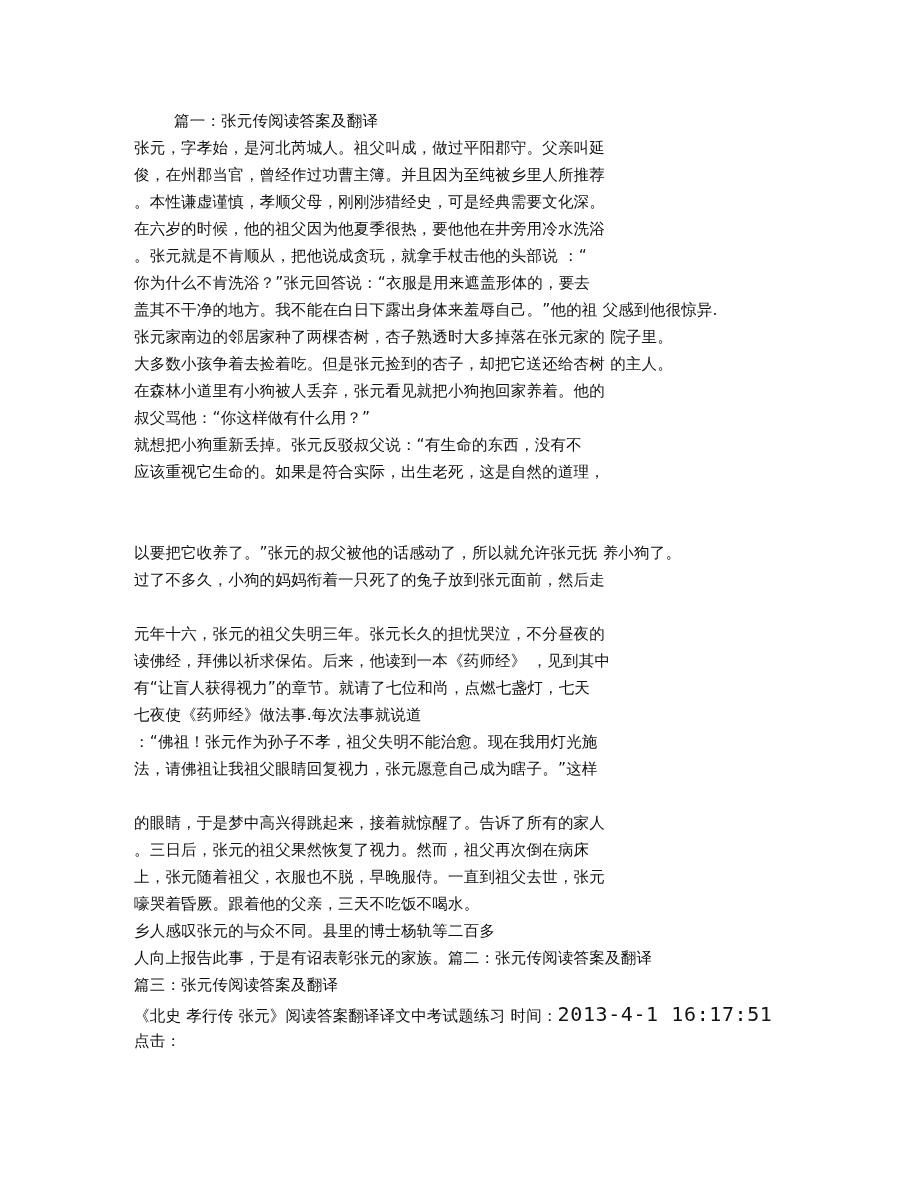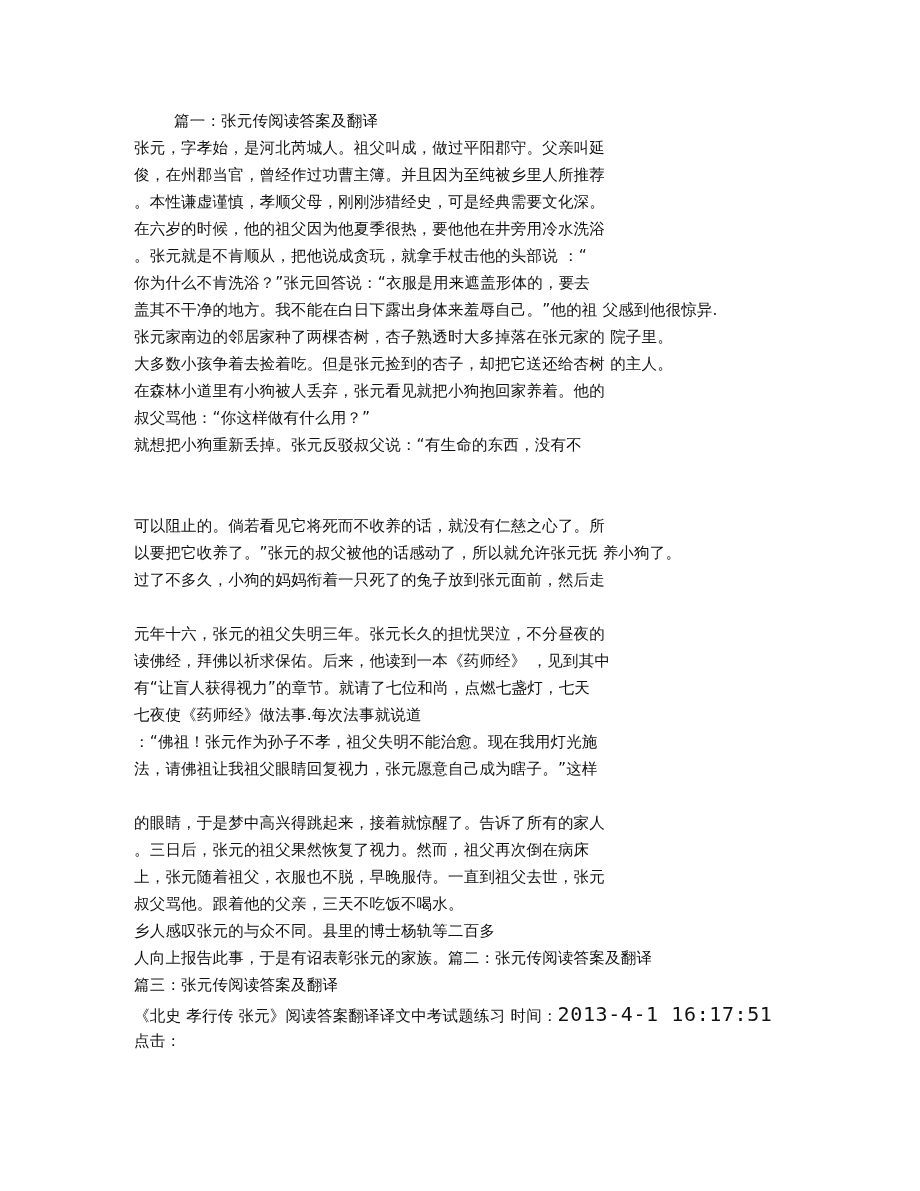--- a/index.html
+++ b/index.html
@@ -47,33 +47,33 @@
   <div class="line" style="top:192px;">。本性谦虚谨慎，孝顺父母，刚刚涉猎经史，可是经典需要文化深。</div>
   <div class="line" style="top:219px;">在六岁的时候，他的祖父因为他夏季很热，要他他在井旁用冷水洗浴</div>
   <div class="line" style="top:246px;">。张元就是不肯顺从，把他说成贪玩，就拿手杖击他的头部说 ：“</div>
   <div class="line" style="top:273px;">你为什么不肯洗浴？”张元回答说：“衣服是用来遮盖形体的，要去</div>
   <div class="line" style="top:300px;">盖其不干净的地方。我不能在白日下露出身体来羞辱自己。”他的祖  父感到他很惊异.</div>
   <div class="line" style="top:327px;">张元家南边的邻居家种了两棵杏树，杏子熟透时大多掉落在张元家的  院子里。</div>
   <div class="line" style="top:354px;">大多数小孩争着去捡着吃。但是张元捡到的杏子，却把它送还给杏树  的主人。</div>
   <div class="line" style="top:381px;">在森林小道里有小狗被人丢弃，张元看见就把小狗抱回家养着。他的</div>
   <div class="line" style="top:408px;">叔父骂他：“你这样做有什么用？”</div>
   <div class="line" style="top:435px;">就想把小狗重新丢掉。张元反驳叔父说：“有生命的东西，没有不</div>
-  <div class="line" style="top:516px;">可以阻止的。倘若看见它将死而不收养的话，就没有仁慈之心了。所</div>
+  <div class="line" style="top:462px;">应该重视它生命的。如果是符合实际，出生老死，这是自然的道理，</div>
   <div class="line" style="top:543px;">以要把它收养了。”张元的叔父被他的话感动了，所以就允许张元抚  养小狗了。</div>
   <div class="line" style="top:570px;">过了不多久，小狗的妈妈衔着一只死了的兔子放到张元面前，然后走</div>
   <div class="line" style="top:624px;">元年十六，张元的祖父失明三年。张元长久的担忧哭泣，不分昼夜的</div>
   <div class="line" style="top:651px;">读佛经，拜佛以祈求保佑。后来，他读到一本《药师经》 ，见到其中</div>
   <div class="line" style="top:678px;">有“让盲人获得视力”的章节。就请了七位和尚，点燃七盏灯，七天</div>
   <div class="line" style="top:705px;">七夜使《药师经》做法事.每次法事就说道</div>
   <div class="line" style="top:732px;">：“佛祖！张元作为孙子不孝，祖父失明不能治愈。现在我用灯光施</div>
   <div class="line" style="top:759px;">法，请佛祖让我祖父眼睛回复视力，张元愿意自己成为瞎子。”这样</div>
   <div class="line" style="top:813px;">的眼睛，于是梦中高兴得跳起来，接着就惊醒了。告诉了所有的家人</div>
   <div class="line" style="top:840px;">。三日后，张元的祖父果然恢复了视力。然而，祖父再次倒在病床</div>
   <div class="line" style="top:867px;">上，张元随着祖父，衣服也不脱，早晚服侍。一直到祖父去世，张元</div>
-  <div class="line" style="top:894px;">叔父骂他。跟着他的父亲，三天不吃饭不喝水。</div>
+  <div class="line" style="top:894px;">嚎哭着昏厥。跟着他的父亲，三天不吃饭不喝水。</div>
   <div class="line" style="top:921px;">乡人感叹张元的与众不同。县里的博士杨轨等二百多</div>
   <div class="line" style="top:948px;">人向上报告此事，于是有诏表彰张元的家族。篇二：张元传阅读答案及翻译</div>
   <div class="line" style="top:975px;">篇三：张元传阅读答案及翻译</div>
 
   <div class="line" style="top:1004px;">
     <span>《北史  孝行传  张元》阅读答案翻译译文中考试题练习  时间：</span><span class="mono">2013-4-1 16:17:51</span>
   </div>
   <div class="line" style="top:1031px;">点击：</div>
 </div>
 

